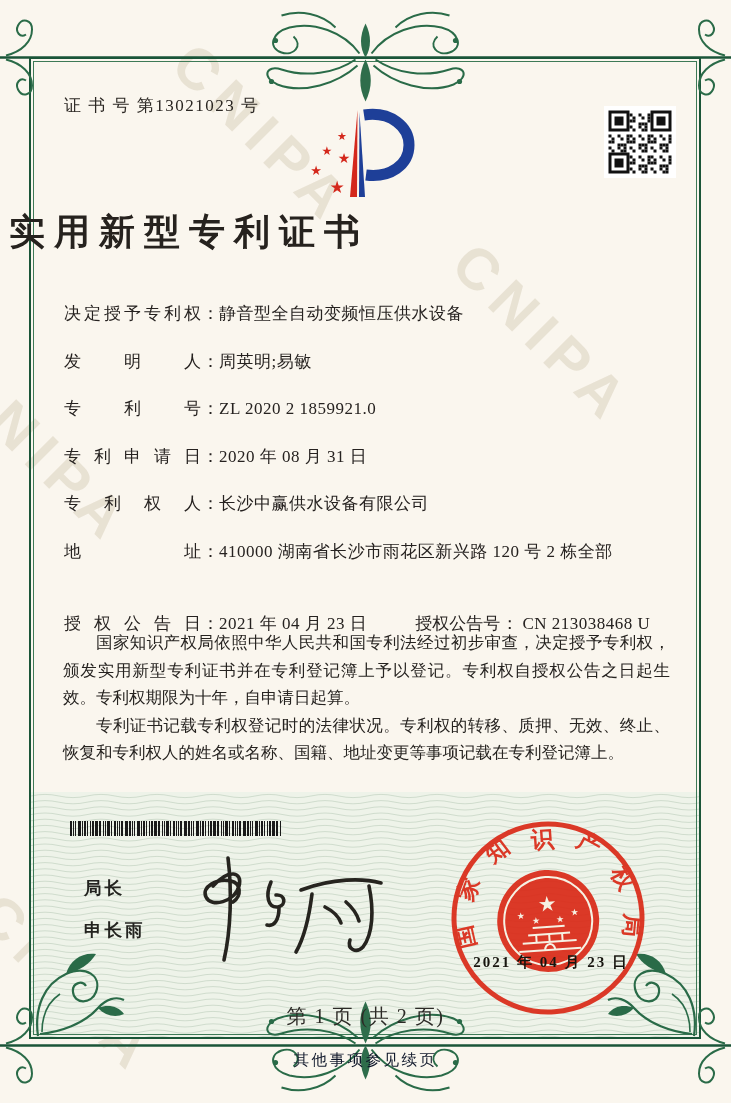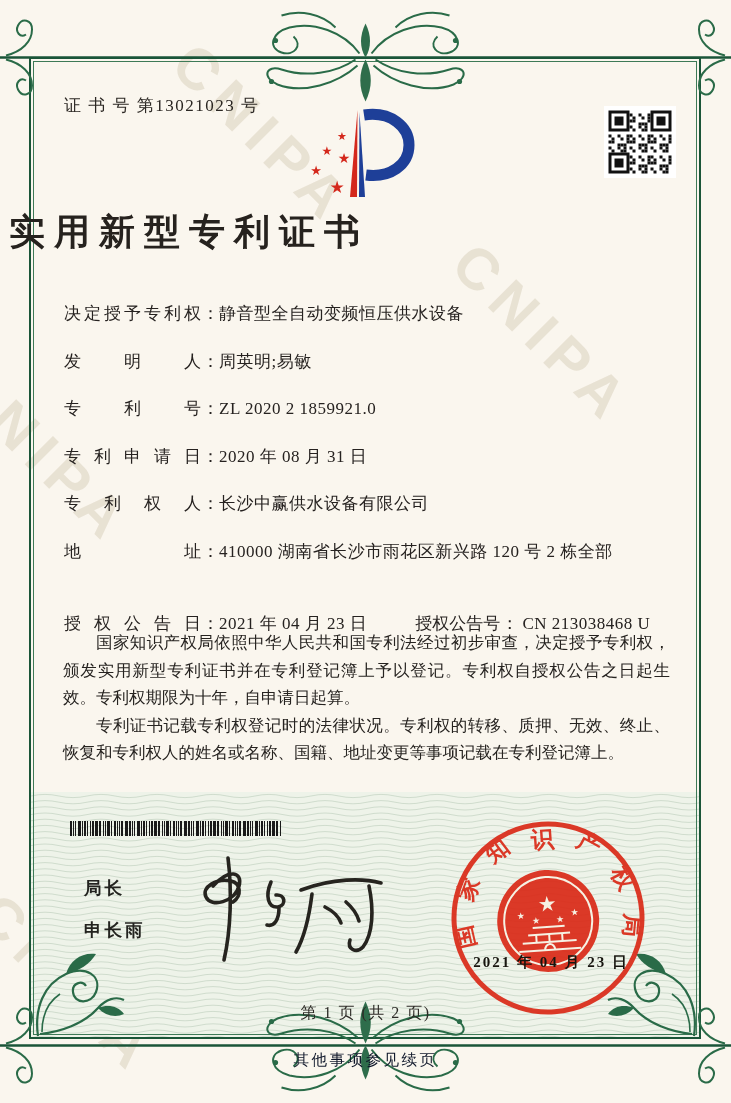--- a/index.html
+++ b/index.html
@@ -65,21 +65,21 @@
     font-family:"Liberation Sans","DejaVu Sans",sans-serif; font-size:17.5px;
     font-weight:600; letter-spacing:3px; color:#23231f;margin-top:8px;}
   .signature{position:absolute; left:183px; top:850px; z-index:5;}
   .seal{position:absolute; left:449px; top:819px; width:198px; height:198px; z-index:6; transform:rotate(-4deg);}
   .seal-date{
     position:absolute; left:0; top:134px; width:100%; text-align:center;
     font-size:15px; font-weight:bold; letter-spacing:2px; color:#17150f;
     transform:rotate(4deg); z-index:7;
   }
   .page-info{position:absolute; left:0; top:1003px; width:100%; z-index:5;
-    text-align:center; font-size:16px; letter-spacing:1.5px; color:#2c2a26;}
+    text-align:center; font-size:20px; letter-spacing:1.5px; color:#2c2a26;}
   .cont-note{position:absolute; left:0; top:1050px; width:100%; z-index:5;
     text-align:center; font-size:15.5px; letter-spacing:2.5px; color:#0f172a;}
 </style>
 </head>
 <body>
 
 <div class="page">
 
   <div class="wm" style="left:150px; top:100px;">CNIPA</div>
   <div class="wm" style="left:430px; top:300px;">CNIPA</div>

